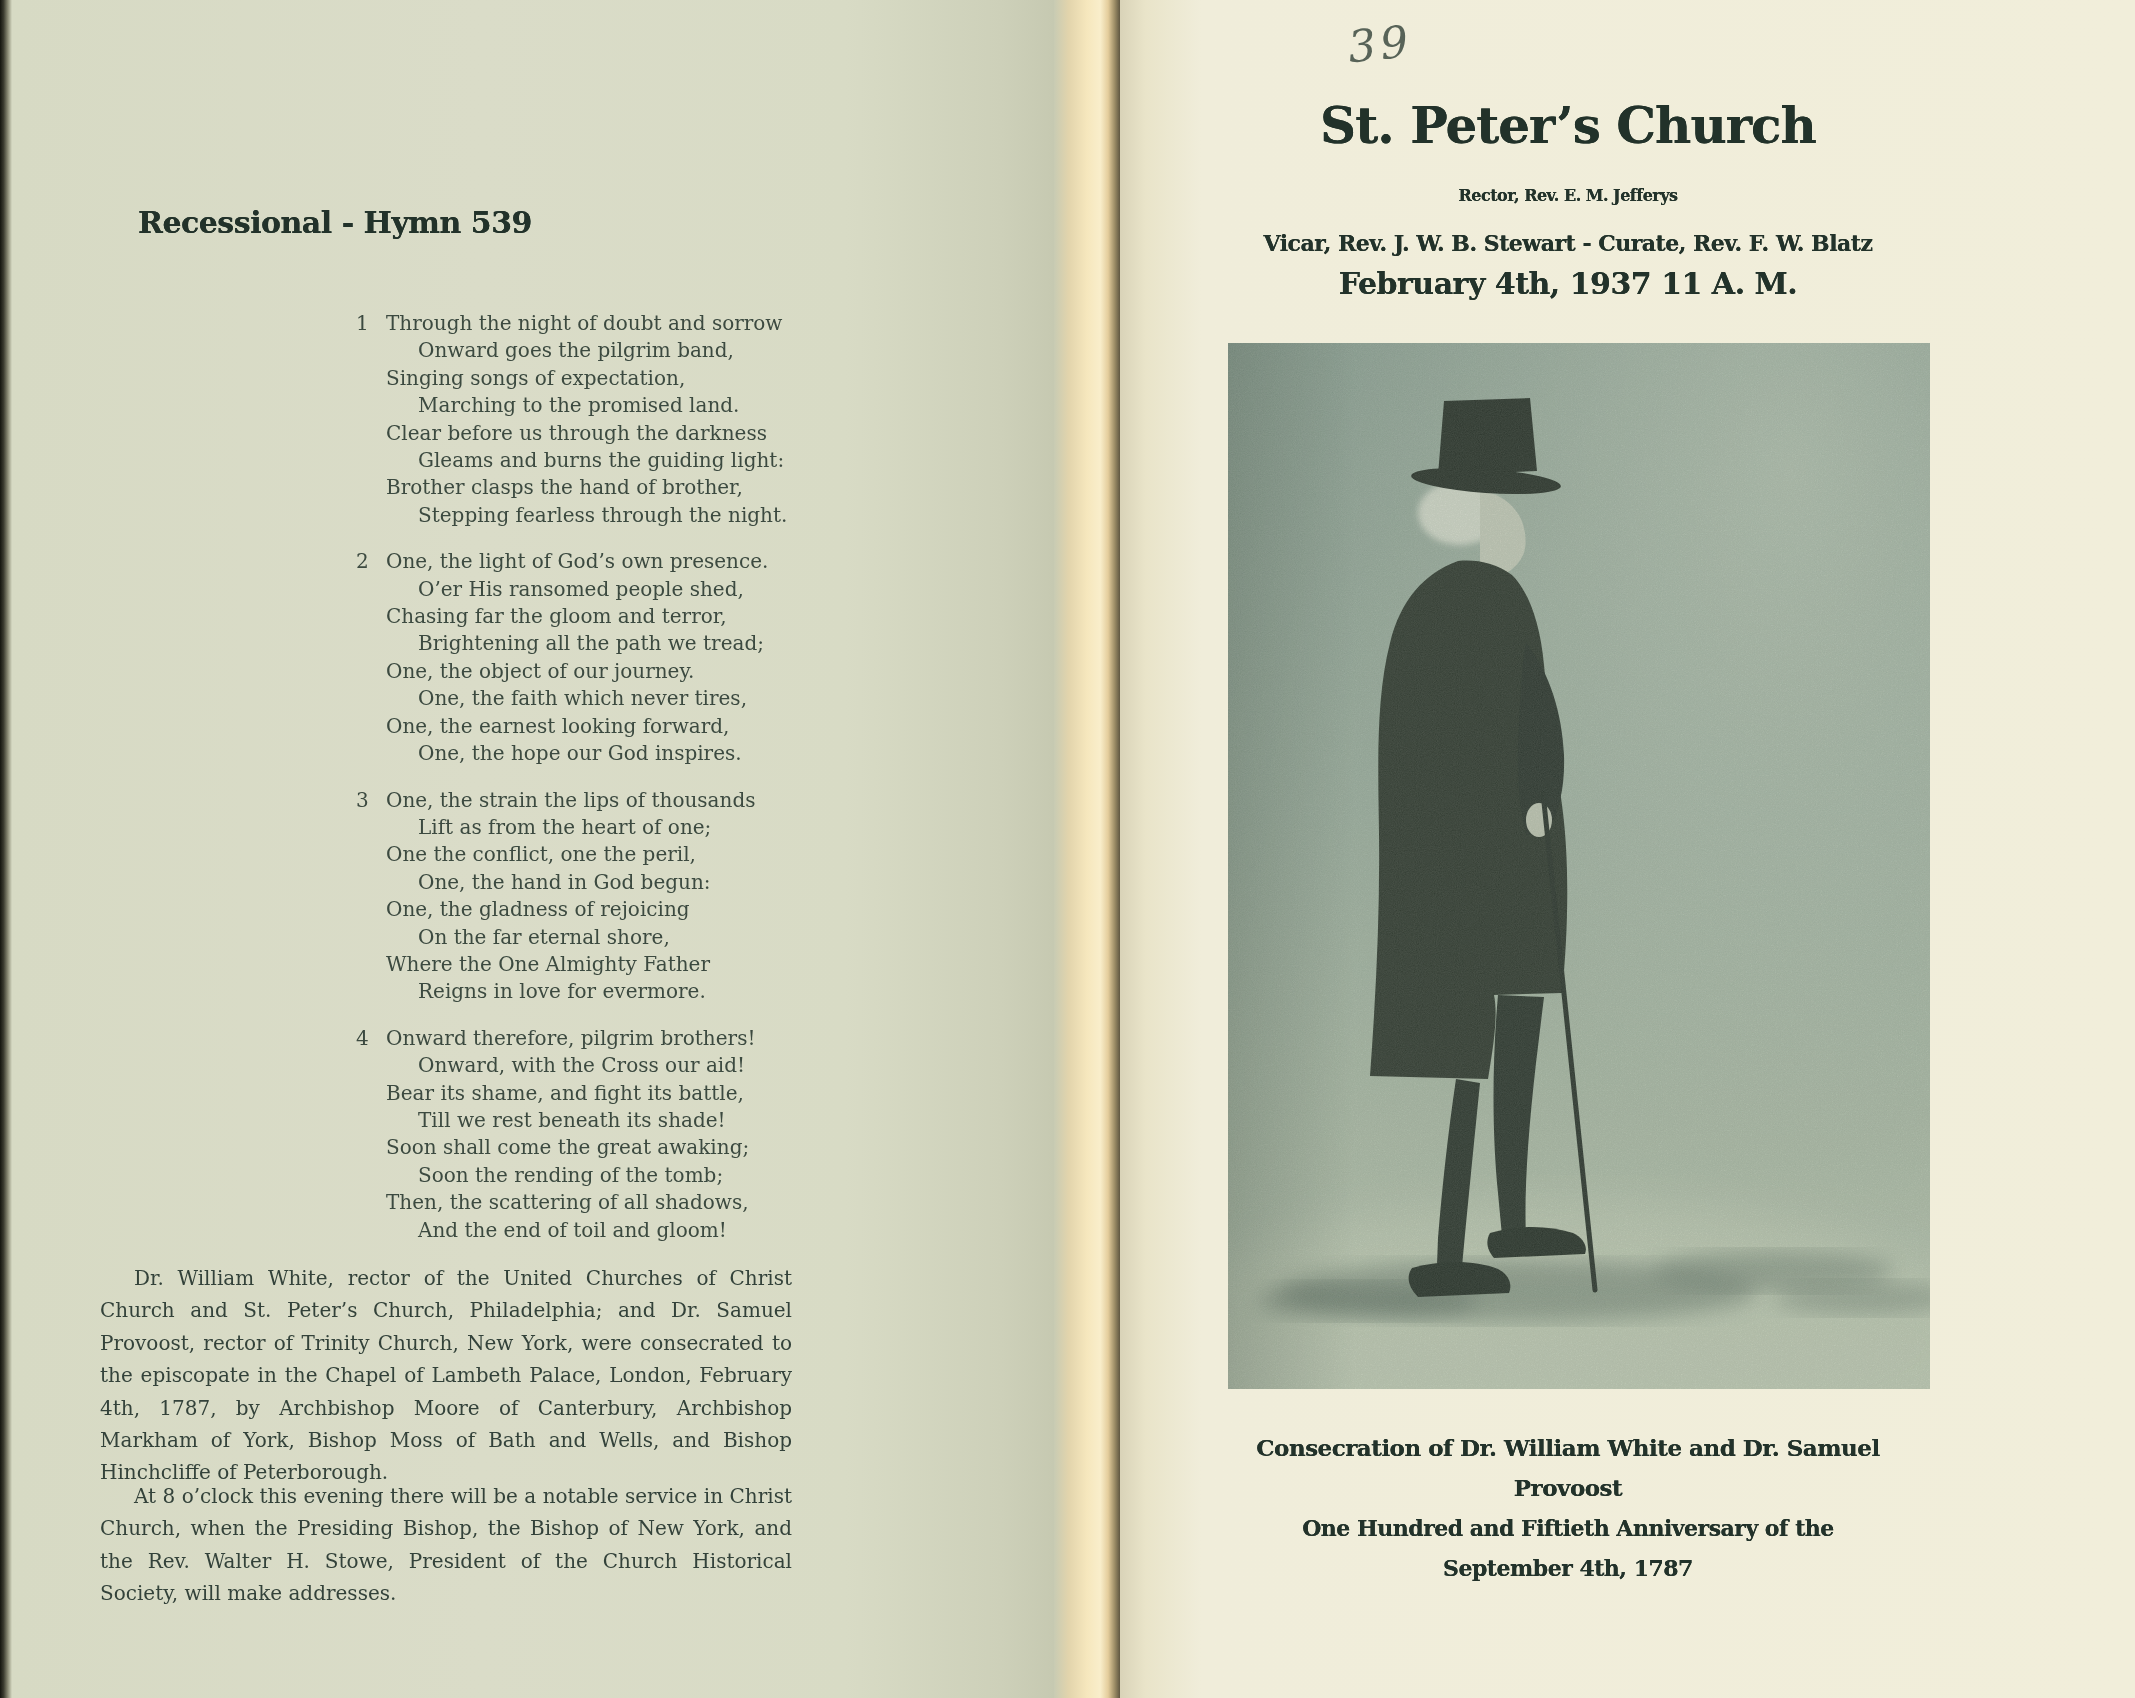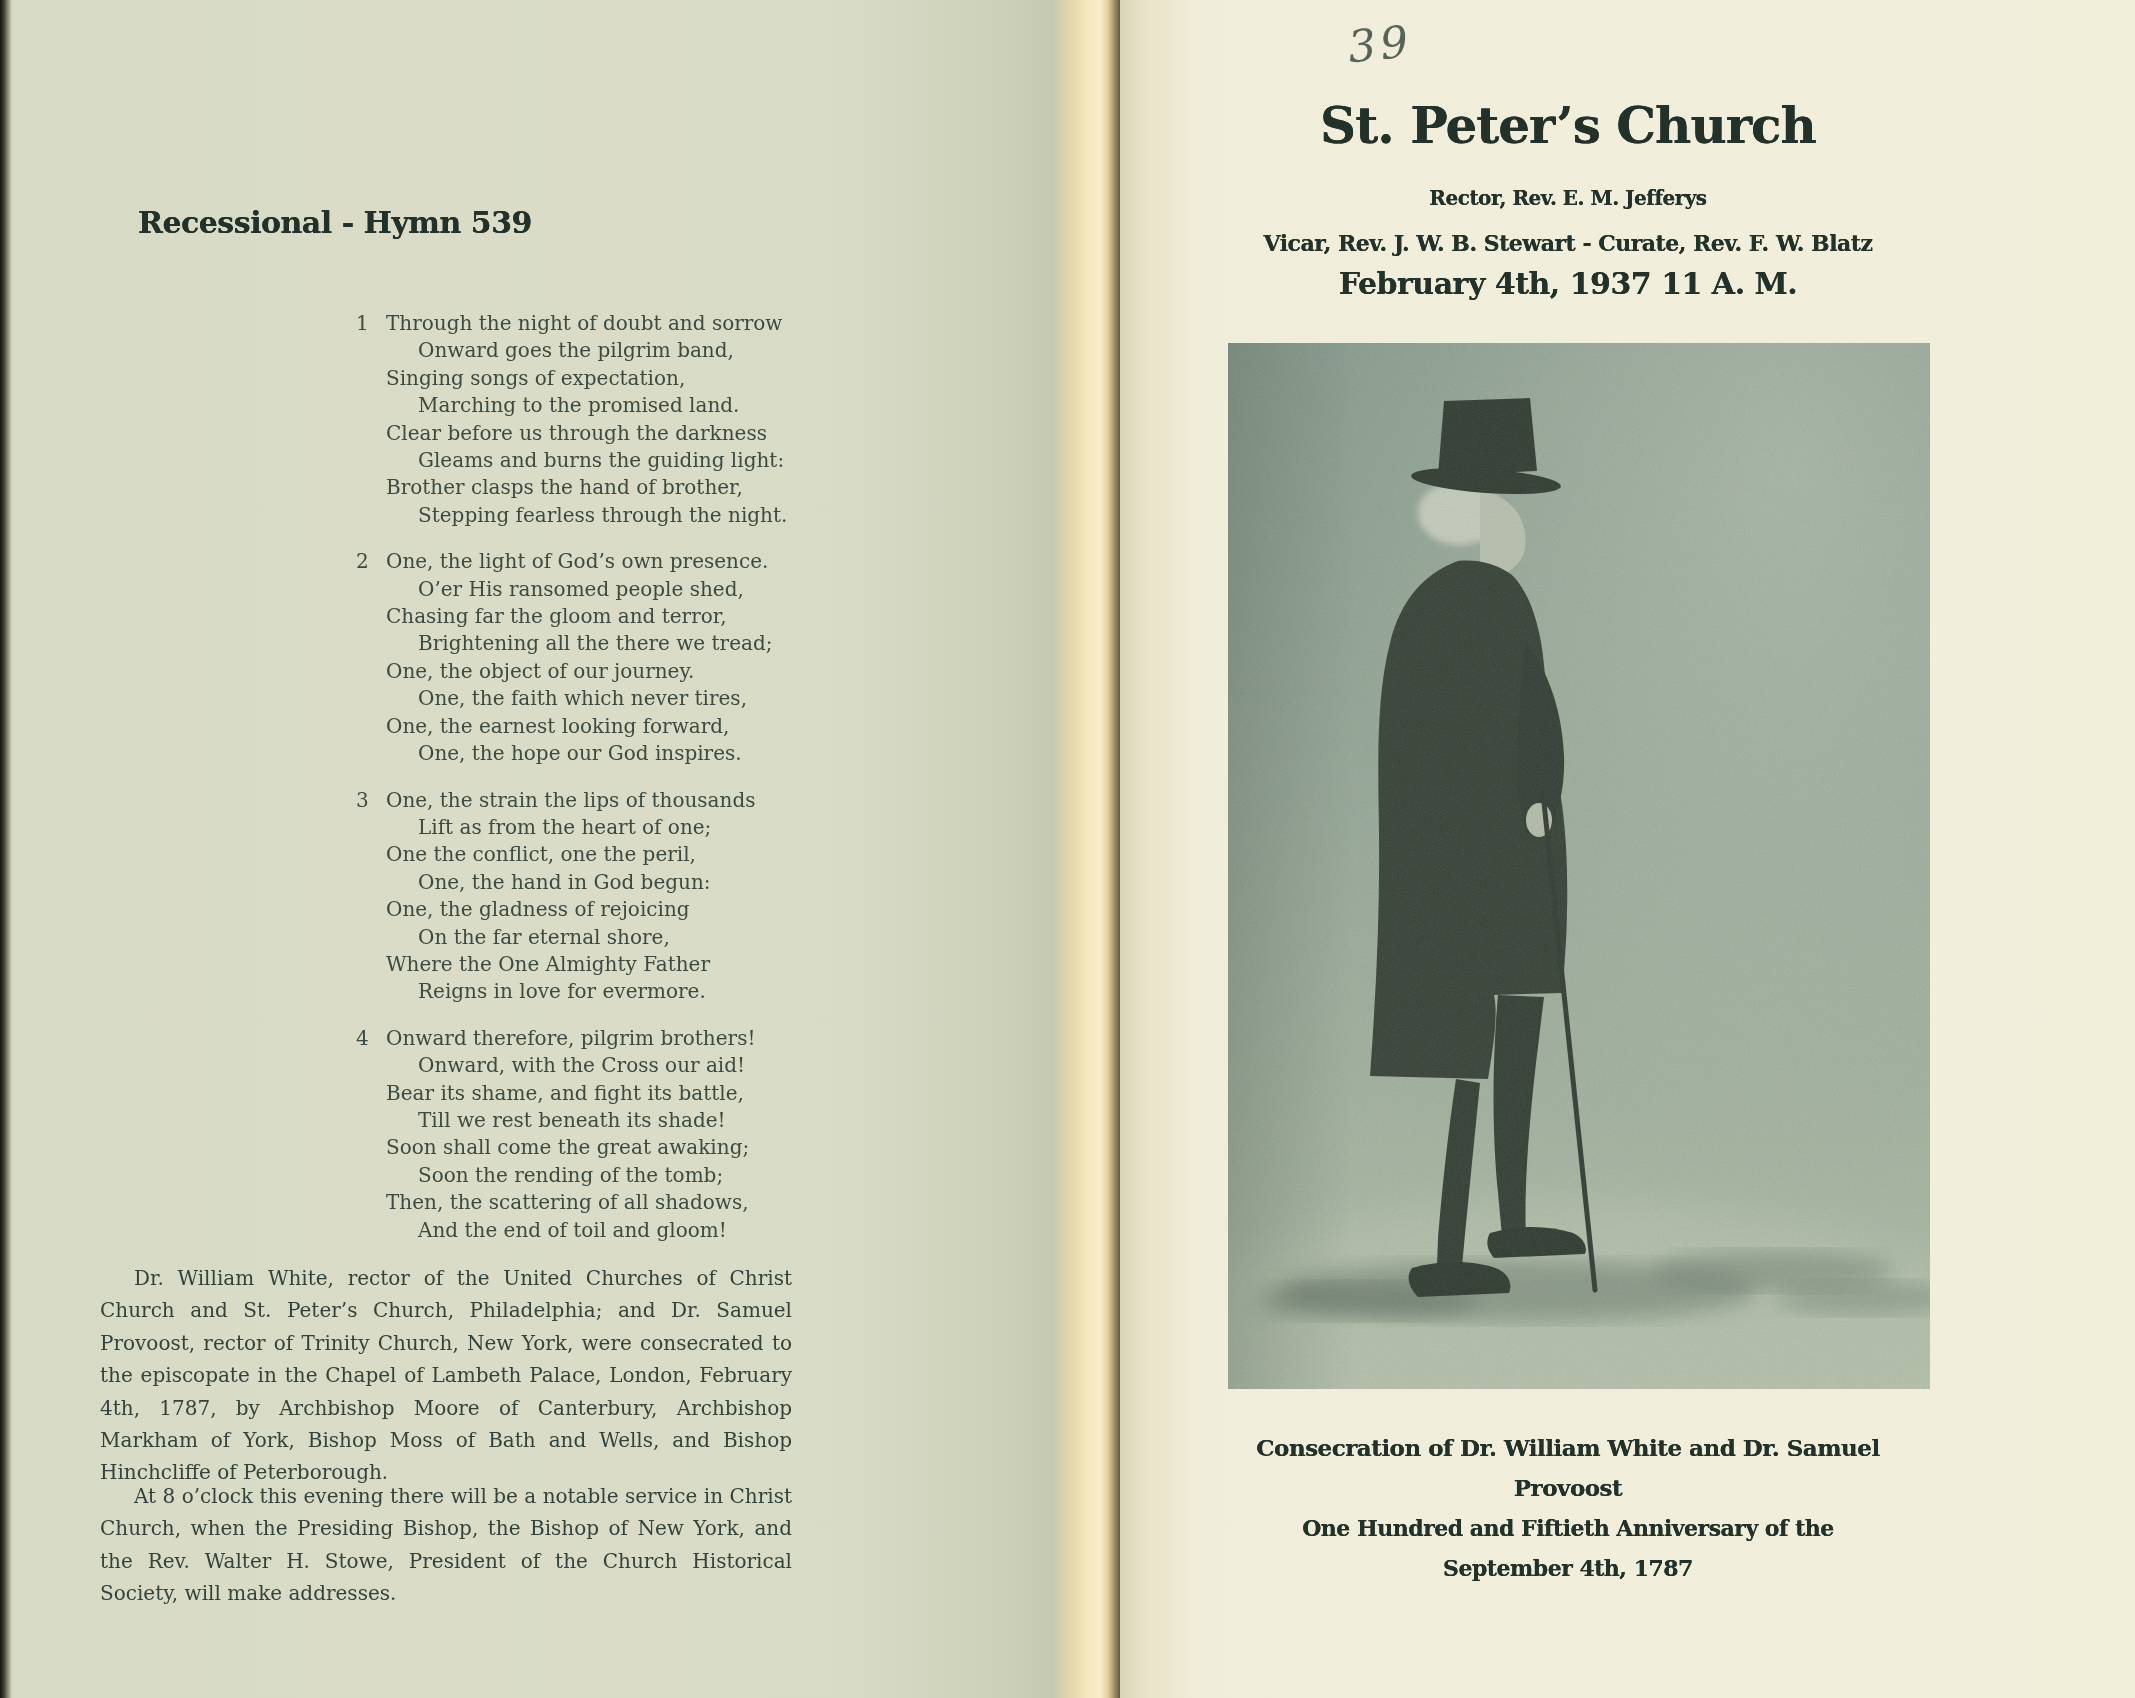--- a/index.html
+++ b/index.html
@@ -51,21 +51,21 @@
   #para-1{top:1262px;}
   #para-2{top:1480px;}
   
   .rp-center{position:absolute;left:1206px;width:724px;text-align:center;}
   #handwritten-39{
     position:absolute;left:1348px;top:18px;width:70px;
     font-size:44px;font-style:italic;color:#3e4c42;opacity:.85;
     transform:rotate(-6deg);letter-spacing:4px;
   }
   #church-name{top:96px;font-size:50px;letter-spacing:-1px;}
-  #rector-line{top:186px;font-size:20px;}
+  #rector-line{top:186px;font-size:16px;}
   #vicar-line{top:230px;font-size:22px;}
   #date-line{top:266px;font-size:30px;}
   
   #portrait{
     position:absolute;left:1228px;top:343px;width:702px;height:1046px;
     box-shadow:inset 0 0 0 1px rgba(60,72,58,.35);
   }
   #portrait svg{display:block;}
   
   #photo-caption{top:1428px;}
@@ -91,21 +91,21 @@
       <div class="hline in">Marching to the promised land.</div>
       <div class="hline">Clear before us through the darkness</div>
       <div class="hline in">Gleams and burns the guiding light:</div>
       <div class="hline">Brother clasps the hand of brother,</div>
       <div class="hline in">Stepping fearless through the night.</div>
     </div>
     <div class="stanza">
       <div class="hline first"><span class="snum">2</span><span>One, the light of God’s own presence.</span></div>
       <div class="hline in">O’er His ransomed people shed,</div>
       <div class="hline">Chasing far the gloom and terror,</div>
-      <div class="hline in">Brightening all the there we tread;</div>
+      <div class="hline in">Brightening all the path we tread;</div>
       <div class="hline">One, the object of our journey.</div>
       <div class="hline in">One, the faith which never tires,</div>
       <div class="hline">One, the earnest looking forward,</div>
       <div class="hline in">One, the hope our God inspires.</div>
     </div>
     <div class="stanza">
       <div class="hline first"><span class="snum">3</span><span>One, the strain the lips of thousands</span></div>
       <div class="hline in">Lift as from the heart of one;</div>
       <div class="hline">One the conflict, one the peril,</div>
       <div class="hline in">One, the hand in God begun:</div>

